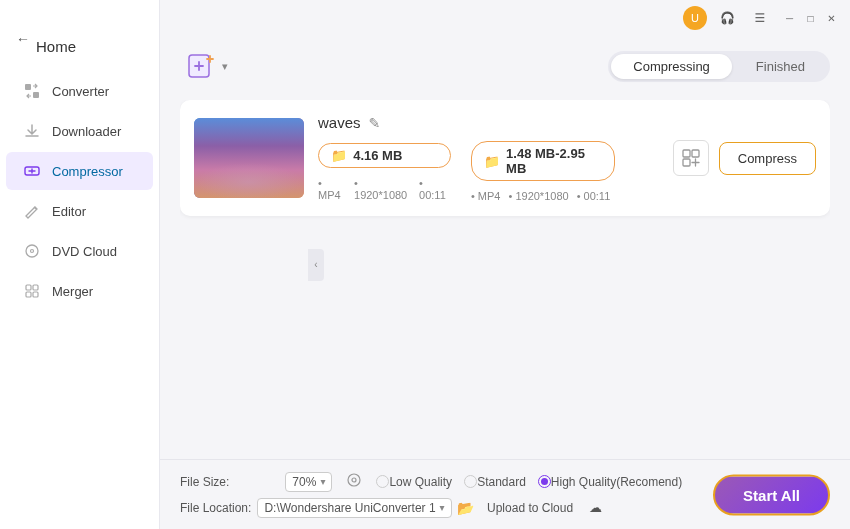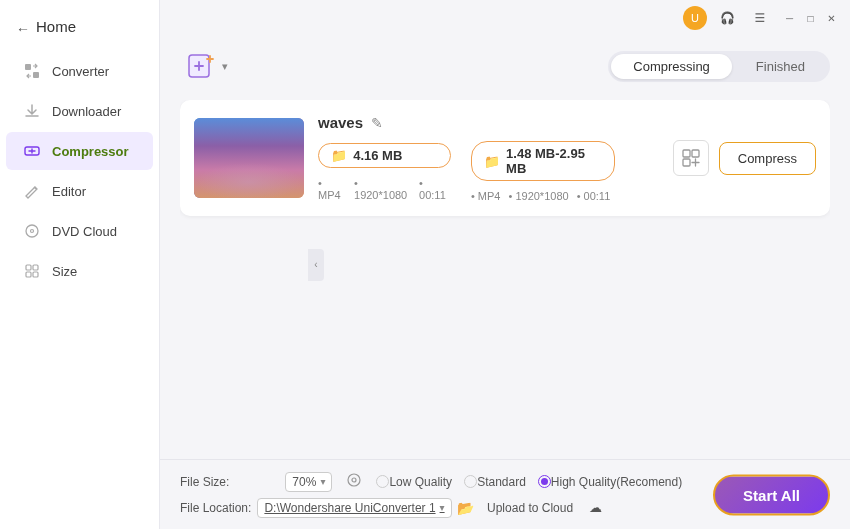--- a/index.html
+++ b/index.html
@@ -34,20 +34,21 @@
 
     .sidebar-header-arrow {
       font-size: 14px;
       color: #555;
     }
 
     .sidebar-header-label {
       font-size: 15px;
       color: #333;
       font-weight: 500;
+      margin-top: 20px;
     }
 
     .sidebar-item {
       display: flex;
       align-items: center;
       padding: 9px 16px;
       gap: 10px;
       cursor: pointer;
       border-radius: 6px;
       margin: 1px 6px;
@@ -65,22 +66,22 @@
       justify-content: center;
       flex-shrink: 0;
     }
 
     .sidebar-item .item-label {
       font-size: 13px;
       color: #444;
     }
 
     .sidebar-item.active .item-label {
-      color: #4d7c0f;
-      font-weight: 700;
+      color: #0369a1;
+      font-weight: 400;
     }
 
     .sidebar-collapse-btn {
       position: absolute;
       left: 148px;
       top: 50%;
       transform: translateY(-50%);
       width: 16px;
       height: 32px;
       background: #e8e8ee;
@@ -258,21 +259,21 @@
 
     .file-name-row {
       display: flex;
       align-items: center;
       gap: 8px;
       margin-bottom: 10px;
     }
 
     .file-name {
       font-size: 15px;
-      font-weight: 700;
+      font-weight: 400;
       color: #333;
     }
 
     .file-edit-icon {
       font-size: 14px;
       color: #888;
       cursor: pointer;
     }
 
     .file-sizes-row {
@@ -431,21 +432,20 @@
     .location-path {
       display: flex;
       align-items: center;
       gap: 4px;
       border: 1px solid #ccc;
       border-radius: 4px;
       padding: 2px 6px;
       font-size: 12px;
       background: white;
       cursor: pointer;
-      text-decoration: underline;
     }
 
     .upload-cloud {
       display: flex;
       align-items: center;
       gap: 16px;
       font-size: 12px;
       color: #555;
       cursor: pointer;
       margin-left: 6px;
@@ -535,21 +535,21 @@
 
   <div class="sidebar-item">
     <span class="item-icon">
       <svg width="18" height="18" viewBox="0 0 18 18" fill="none">
         <rect x="3" y="3" width="5" height="5" rx="1" stroke="#aaa" stroke-width="1.2" fill="none"></rect>
         <rect x="10" y="3" width="5" height="5" rx="1" stroke="#aaa" stroke-width="1.2" fill="none"></rect>
         <rect x="3" y="10" width="5" height="5" rx="1" stroke="#aaa" stroke-width="1.2" fill="none"></rect>
         <rect x="10" y="10" width="5" height="5" rx="1" stroke="#aaa" stroke-width="1.2" fill="none"></rect>
       </svg>
     </span>
-    <span class="item-label">Size</span>
+    <span class="item-label">Merger</span>
   </div>
 </nav>
 
 <div style="position:relative; width:0; height:100%;">
   <div class="sidebar-collapse-btn">‹</div>
 </div>
 
 <div class="main">
 
   <div class="titlebar">

